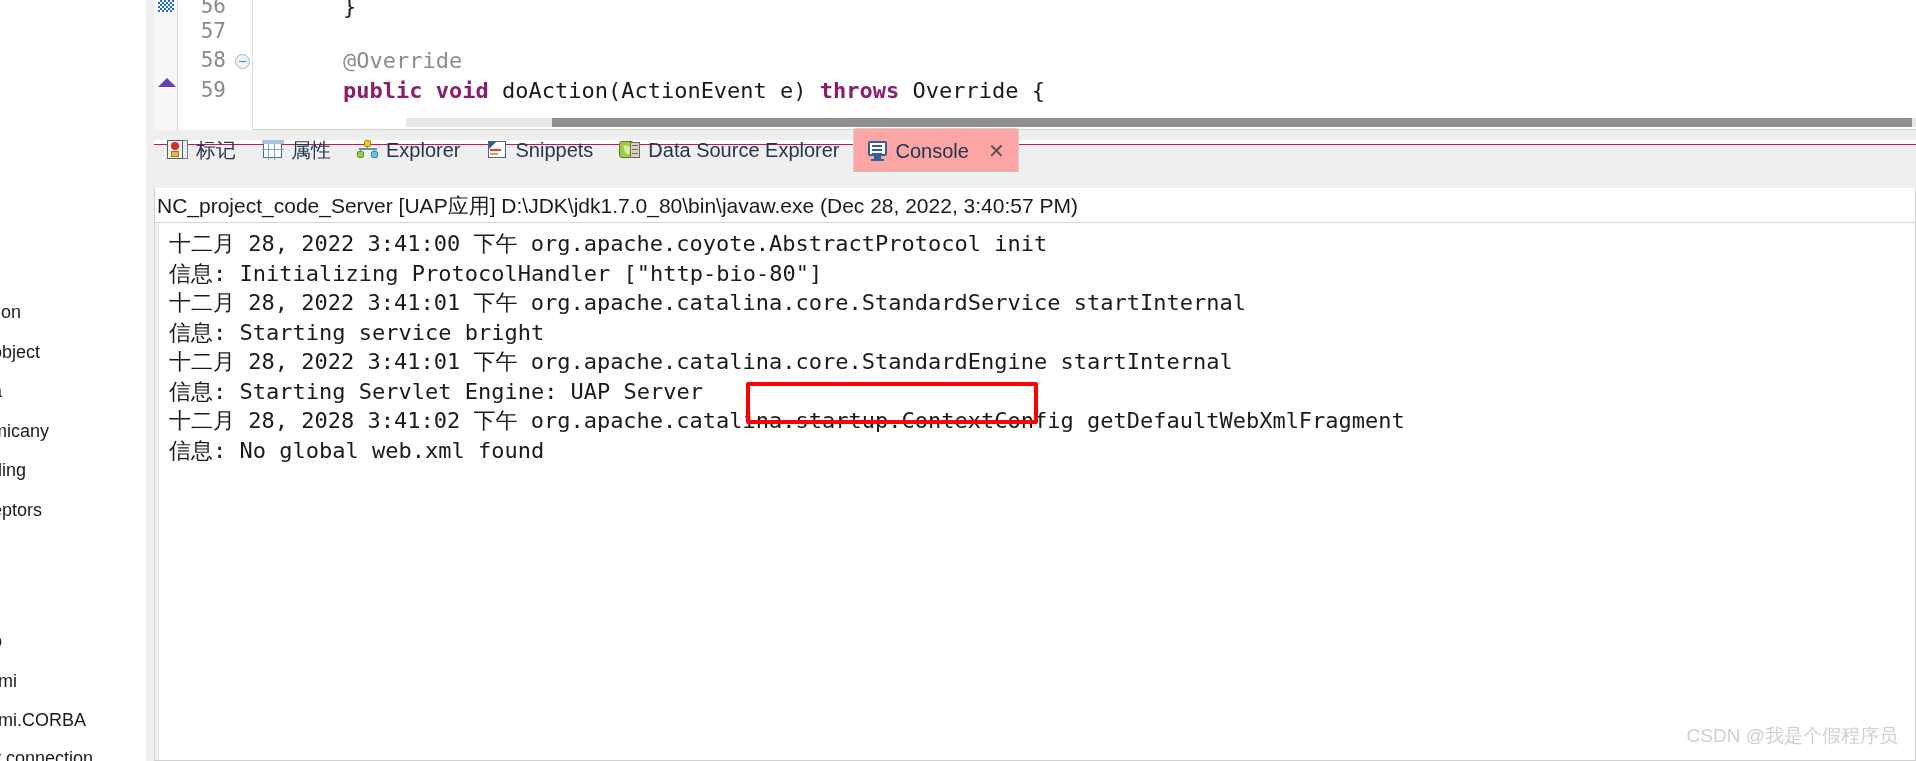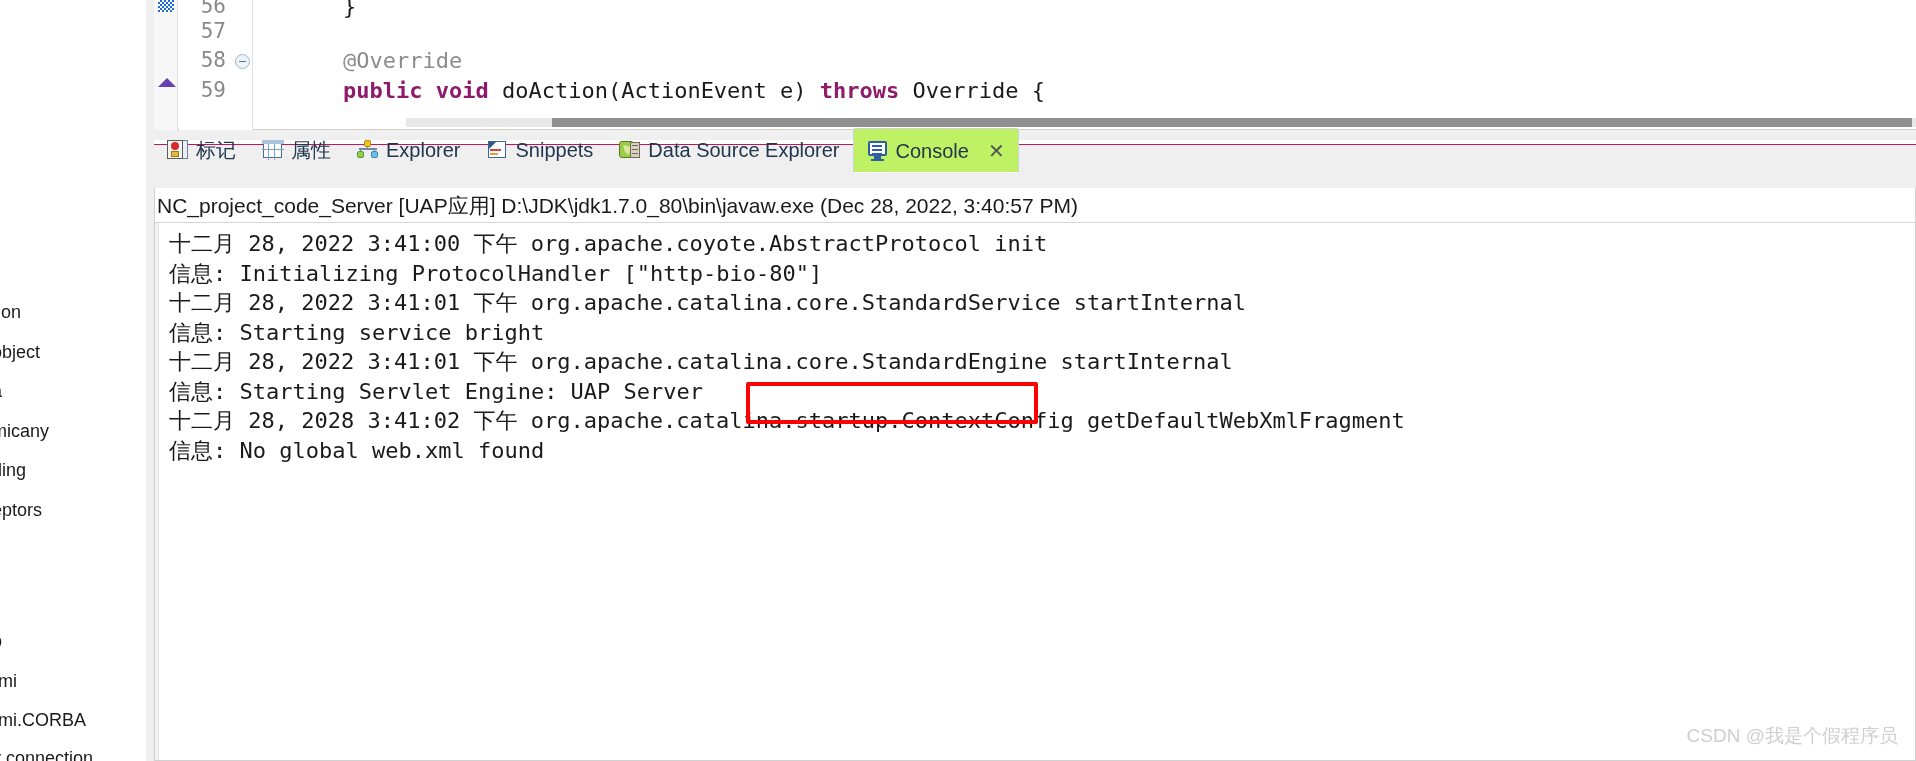--- a/index.html
+++ b/index.html
@@ -166,21 +166,21 @@
     display: flex;
     align-items: center;
     gap: 7px;
     padding: 0 13px;
     cursor: default;
     font-size: 20px;
     color: #22364f;
     white-space: nowrap;
   }
   .tab.active {
-    background: #bef264;
+    background: #fca5a5;
     border: 1px solid #d0d0d0;
     border-bottom: 1px solid #ffffff;
     border-top-left-radius: 3px;
     border-top-right-radius: 3px;
     height: 45px;
     margin-bottom: -1px;
   }
   .tab .label { line-height: 1; }
   .tab-close {
     margin-left: 12px;

